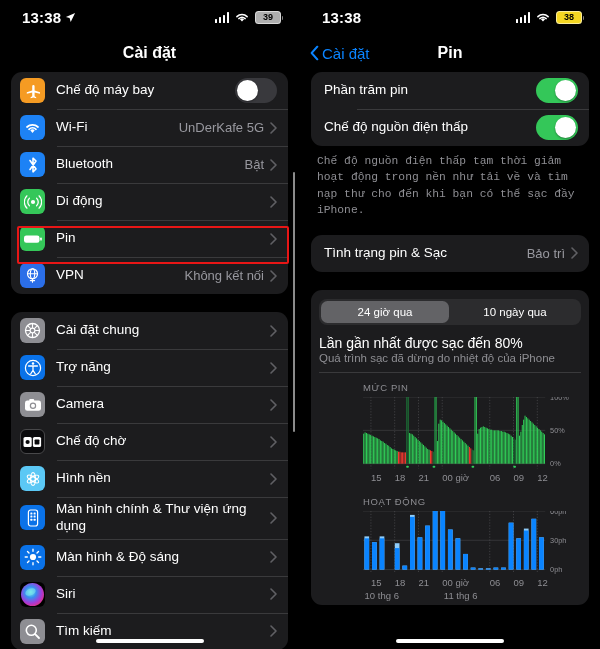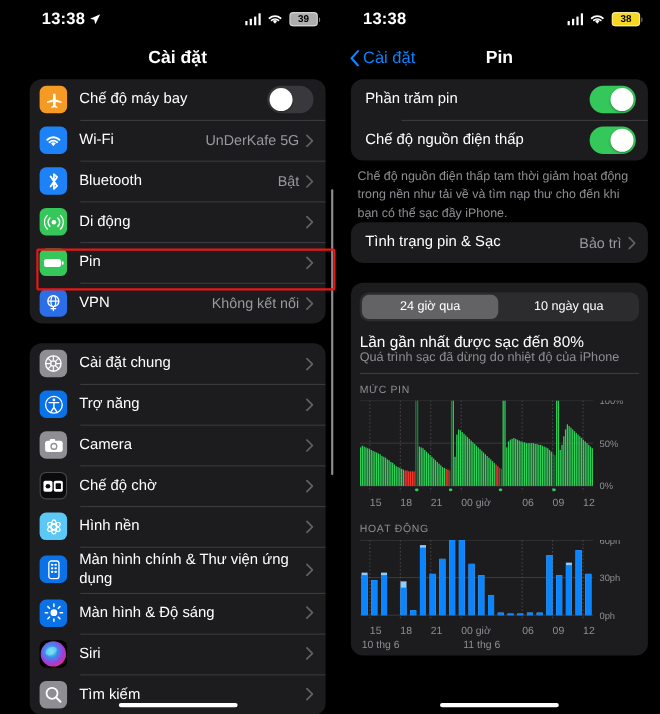--- a/index.html
+++ b/index.html
@@ -2,21 +2,21 @@
 <html><head>
 <meta charset="utf-8">
 <style>
   * { box-sizing: border-box; margin: 0; padding: 0; }
   html, body {
     width: 600px; height: 649px;
     background: #000;
     font-family: "Liberation Sans", sans-serif;
     overflow: hidden;
   }
-  .screens { display: flex; width: 600px; height: 649px; padding-left: 16px; }
+  .screens { display: flex; width: 600px; height: 649px; }
   .phone {
     width: 300px; height: 649px;
     background: #000; position: relative; overflow: hidden;
   }
   .phone.left { border-right: 1px solid #000; }
 
   
   .statusbar {
     height: 34px; display: flex; align-items: center;
     justify-content: space-between; padding: 0 18px 0 22px;
@@ -115,21 +115,21 @@
 
   
   .hl-box {
     position: absolute; border: 2px solid #e81616;
     border-radius: 2px; pointer-events: none; z-index: 30;
   }
 
   
   .footnote {
     color: #8e8e93; font-size: 11.3px; line-height: 1.45;
-    padding: 7px 6px 0 6px; 
+    padding: 7px 6px 0 6px; margin-bottom: 16px; font-family: Liberation Mono, monospace;
   }
 
   
   .seg-wrap { padding: 9px 8px 0 8px; }
   .seg {
     display: flex; background: #2c2c2e; border-radius: 8px;
     padding: 2px; gap: 2px;
   }
   .seg div {
     flex: 1; text-align: center; font-size: 11.5px; color: #fff;
@@ -137,21 +137,21 @@
   }
   .seg div.active { background: #636366; }
 
   .chg-title {
     color: #fff; font-size: 14px; padding: 10px 8px 1px 8px; font-weight: 400;
   }
   .chg-sub { color: #8e8e93; font-size: 11.5px; padding: 0 8px 8px 8px; }
   .divider { height: 1px; background: #3a3a3c; margin: 0 8px; }
 
   
-  .chart-block { padding: 9px 8px 2px 8px; }
+  .chart-block { padding: 9px 8px 2px 8px; margin-left: 44px; }
   .chart-head {
     color: #8e8e93; font-size: 9.5px; letter-spacing: .6px;
     margin-bottom: 4px; text-transform: uppercase;
   }
   .chart-area { position: relative; }
   .chart-svg { display: block; width: 100%; }
   .xlabels {
     display: flex; position: relative; height: 13px;
     margin-top: 1px; padding-right: 44px;
   }

